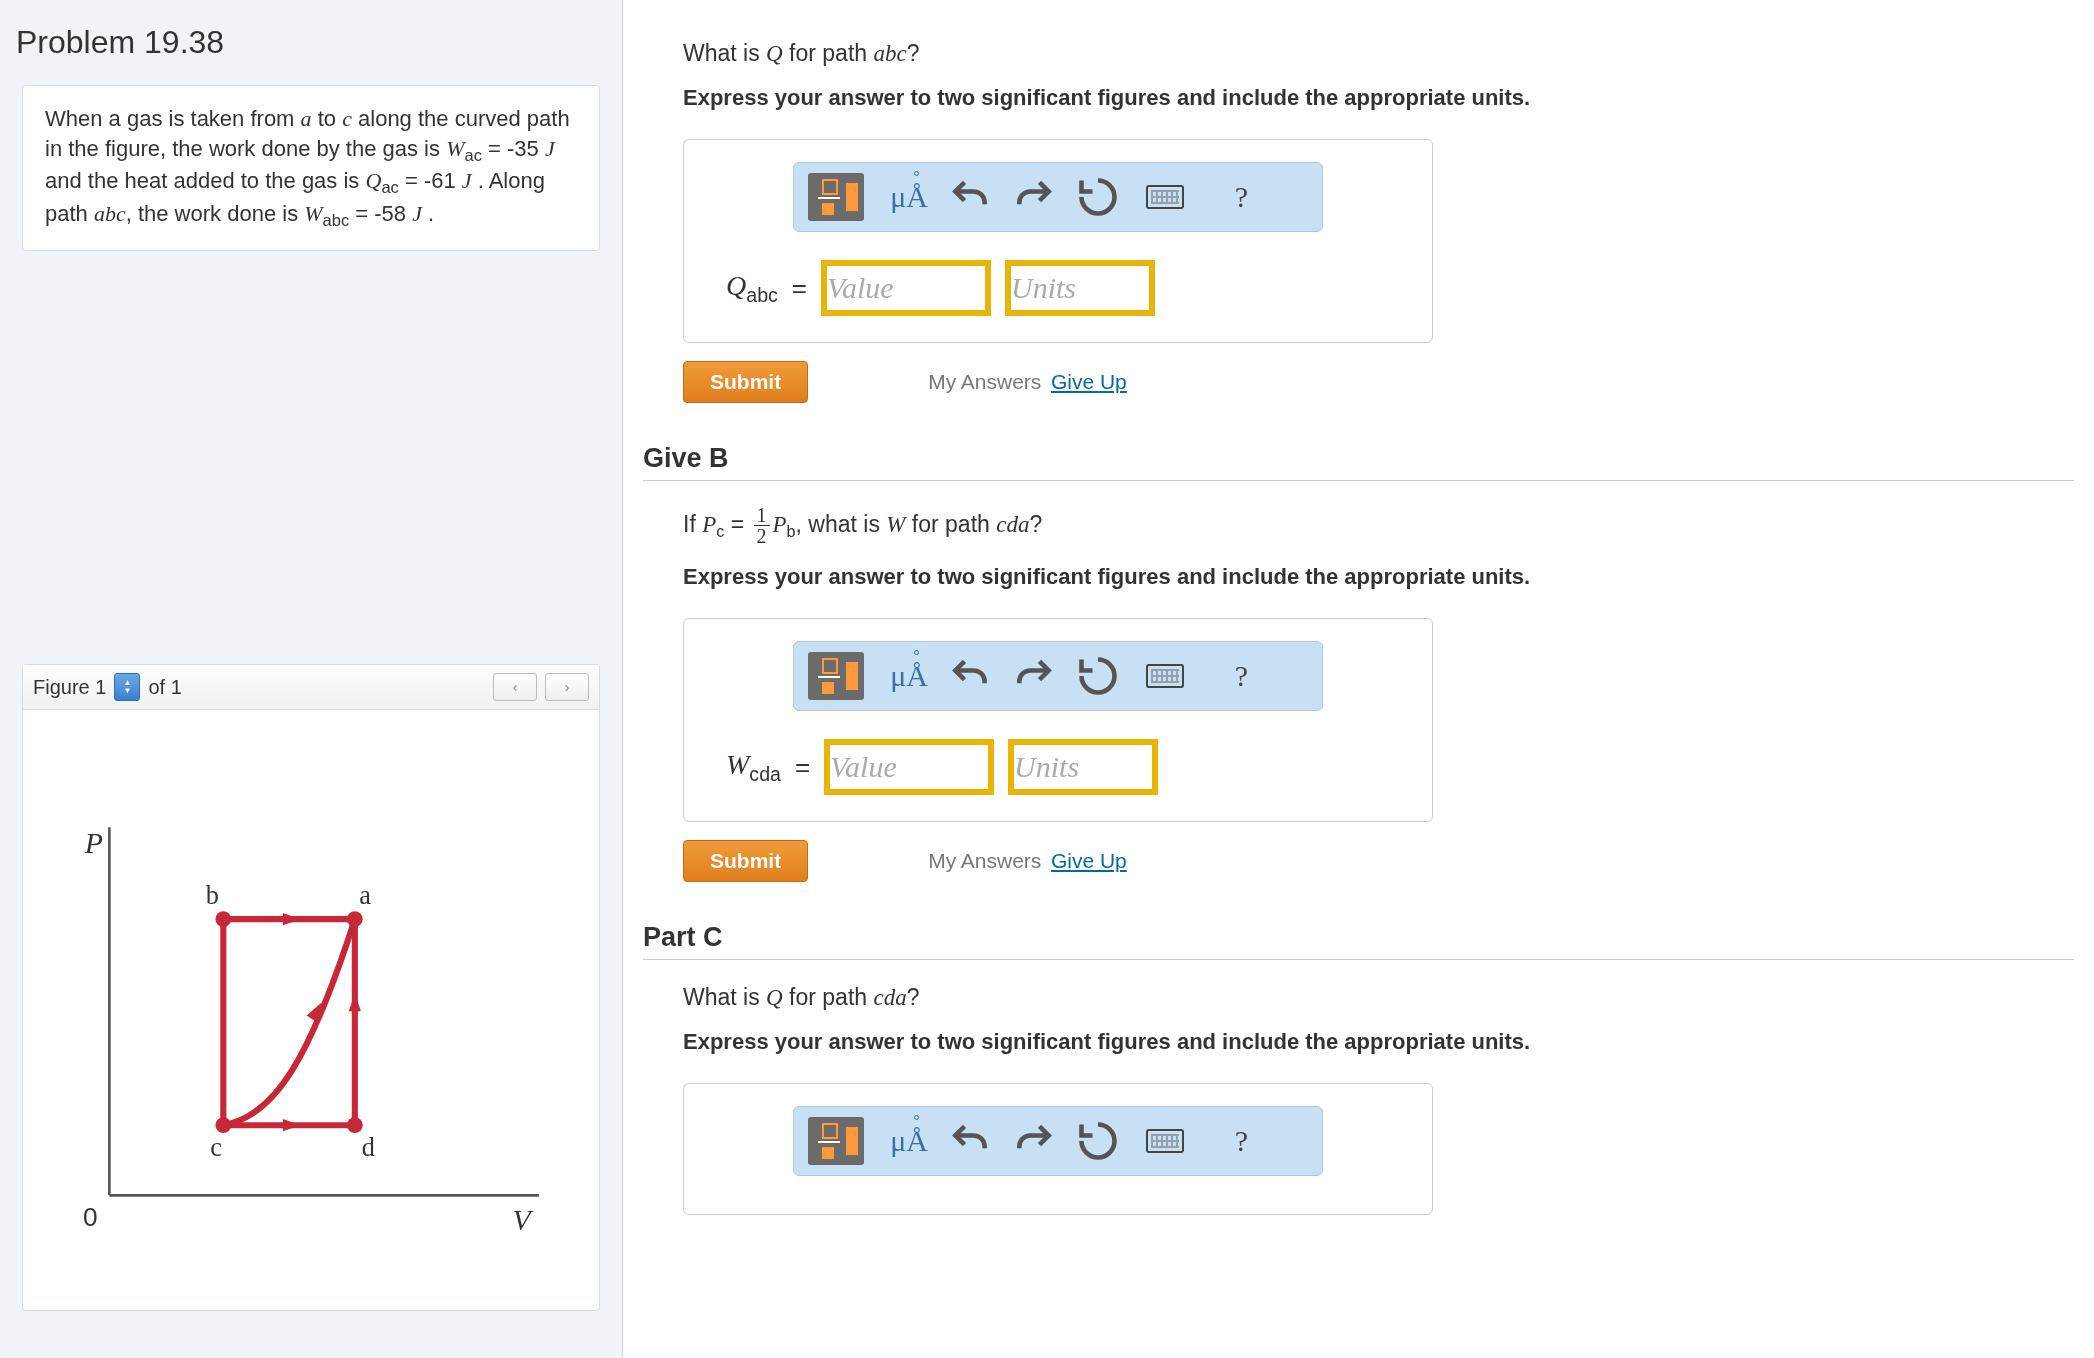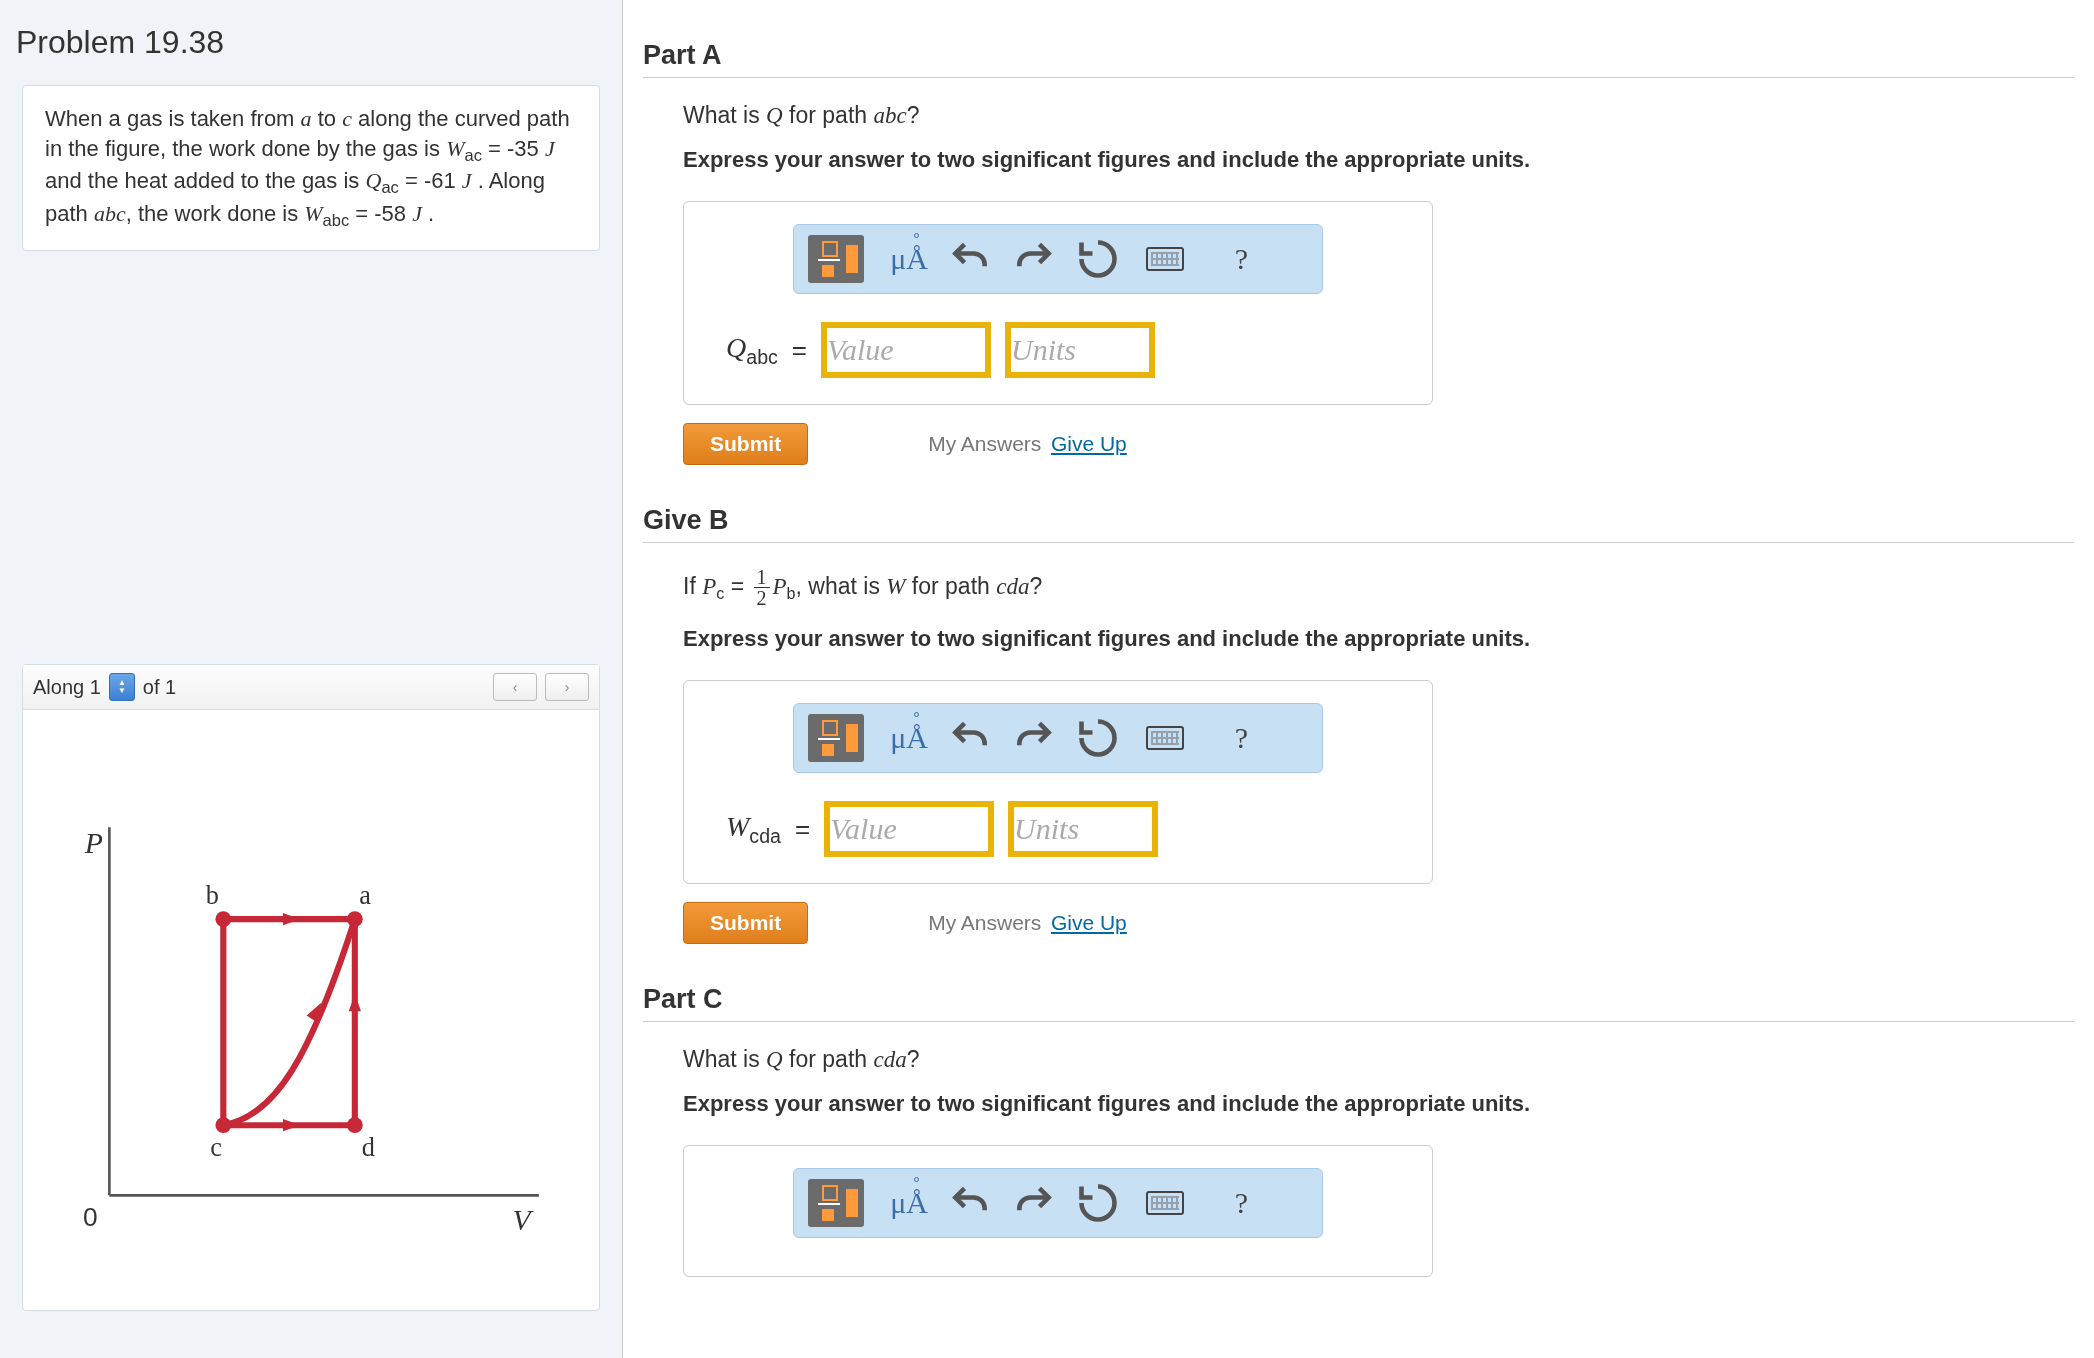--- a/index.html
+++ b/index.html
@@ -235,21 +235,21 @@
 
 <div class="left-panel">
   <h1 class="problem-title">Problem 19.38</h1>
 
   <div class="problem-box">
     <span>When a gas is taken from </span><span class="math-i">a</span><span> to </span><span class="math-i">c</span><span> along the curved path in the figure, the work done by the gas is </span><span class="math-i">W</span><span class="sub">ac</span><span> = -35 </span><span class="math-i">J</span><span> and the heat added to the gas is </span><span class="math-i">Q</span><span class="sub">ac</span><span> = -61 </span><span class="math-i">J</span><span> . Along path </span><span class="math-i">abc</span><span>, the work done is </span><span class="math-i">W</span><span class="sub">abc</span><span> = -58 </span><span class="math-i">J</span><span> .</span>
   </div>
 
   <div class="figure-panel">
     <div class="figure-header">
-      <span class="figure-label"><span>Along</span> <span>1</span></span>
+      <span class="figure-label"><span>Figure</span> <span>1</span></span>
       <span class="figure-stepper">
           <span>▲</span>
           <span>▼</span>
         </span>
       <span class="figure-of">of 1</span>
       <div class="figure-nav">
         <span class="nav-btn">‹</span>
         <span class="nav-btn">›</span>
       </div>
     </div>
@@ -288,21 +288,20 @@
         <text x="185" y="415" font-family="Times New Roman" font-size="30" fill="#333">c</text>
         <text x="358" y="415" font-family="Times New Roman" font-size="30" fill="#333">d</text>
       </svg>
     </div>
   </div>
 </div>
 
 <div class="right-panel">
 
   <div class="part-block">
-    <div class="part-title">Part A</div>
     <div class="question-text">
       <span>What is </span><span class="mi">Q</span><span> for path </span><span class="mi">abc</span><span>?</span>
     </div>
     <div class="instruction">Express your answer to two significant figures and include the appropriate units.</div>
     <div class="answer-box">
       <div class="toolbar">
         <span class="tool-btn tool-fraction">
             <span class="bar"></span>
             <span class="side"></span>
           </span>

